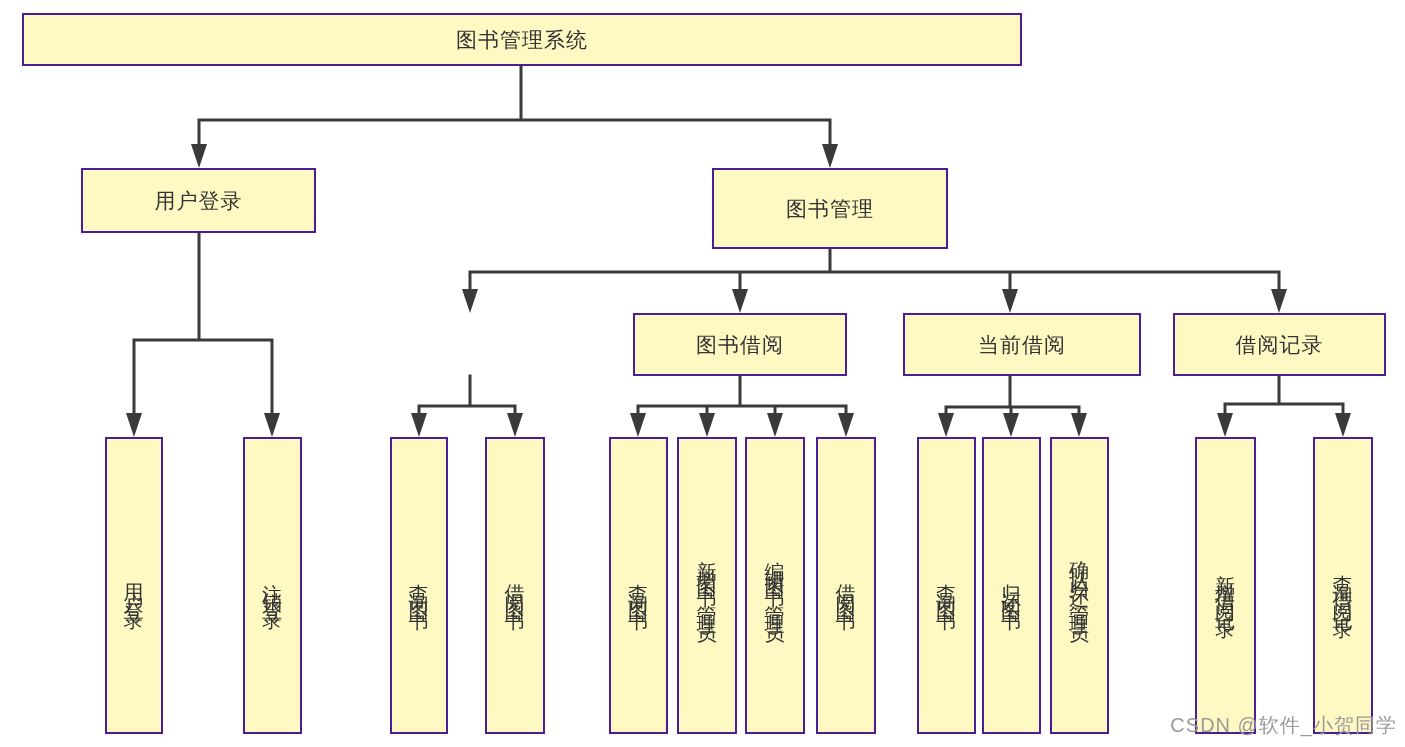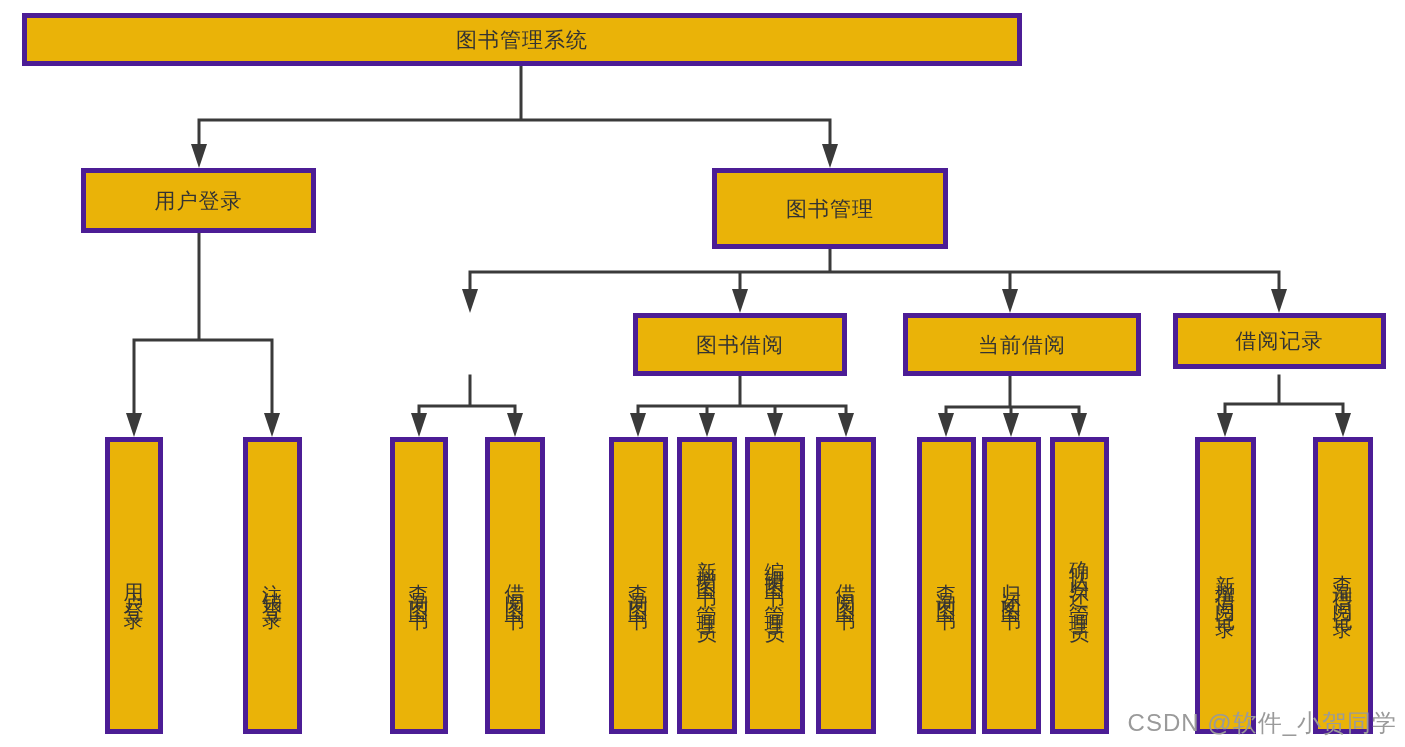--- a/index.html
+++ b/index.html
@@ -3,34 +3,34 @@
 <meta charset="utf-8">
 <style>
   html,body{margin:0;padding:0;background:#ffffff;}
   body{
     width:1405px;height:747px;position:relative;overflow:hidden;
     font-family:"Liberation Sans","DejaVu Sans",sans-serif;
   }
   .stage{position:absolute;inset:0;width:1405px;height:747px;}
   svg.connectors{position:absolute;left:0;top:0;pointer-events:none;}
   .node{
-    position:absolute;box-sizing:border-box;background:#eab308;
-    border:5px solid #4c1d95;color:#333333;
+    position:absolute;box-sizing:border-box;background:#fef9c3;
+    border:2px solid #4c1d95;color:#333333;
     display:flex;align-items:center;justify-content:center;
     font-size:21px;letter-spacing:1px;white-space:nowrap;
     z-index:2;
   }
   .node.v{
     writing-mode:vertical-rl;
     font-size:20px;letter-spacing:9px;line-height:1;
     top:437px;height:297px;
   }
   .watermark{
     position:absolute;right:8px;bottom:8px;z-index:3;
-    color:#9a9a9a;font-size:24px;letter-spacing:1px;white-space:nowrap;
+    color:#9a9a9a;font-size:20px;letter-spacing:1px;white-space:nowrap;
   }
 </style>
 </head>
 <body>
 
 <div class="stage">
 
   <svg class="connectors" width="1405" height="747" viewBox="0 0 1405 747">
     <defs>
       <polygon id="arrowhead" points="-8,-24 8,-24 0,0" fill="#3a3a3a"></polygon>
@@ -66,21 +66,21 @@
     </g>
   </svg>
 
   <div class="node" style="left:22px;top:13px;width:1000px;height:53px">图书管理系统</div>
 
   <div class="node" style="left:81px;top:168px;width:235px;height:65px">用户登录</div>
   <div class="node" style="left:712px;top:168px;width:236px;height:81px">图书管理</div>
 
   <div class="node" style="left:633px;top:313px;width:214px;height:63px">图书借阅</div>
   <div class="node" style="left:903px;top:313px;width:238px;height:63px">当前借阅</div>
-  <div class="node" style="left:1173px;top:313px;width:213px;height:56px">借阅记录</div>
+  <div class="node" style="left:1173px;top:313px;width:213px;height:63px">借阅记录</div>
 
   <div class="node v" style="left:105px;width:58px">用户登录</div>
   <div class="node v" style="left:243px;width:59px">注销登录</div>
 
   <div class="node v" style="left:390px;width:58px">查询图书</div>
   <div class="node v" style="left:485px;width:60px">借阅图书</div>
 
   <div class="node v" style="left:609px;width:59px">查询图书</div>
   <div class="node v" style="left:677px;width:60px">新增图书（管理员）</div>
   <div class="node v" style="left:745px;width:60px">编辑图书（管理员）</div>

